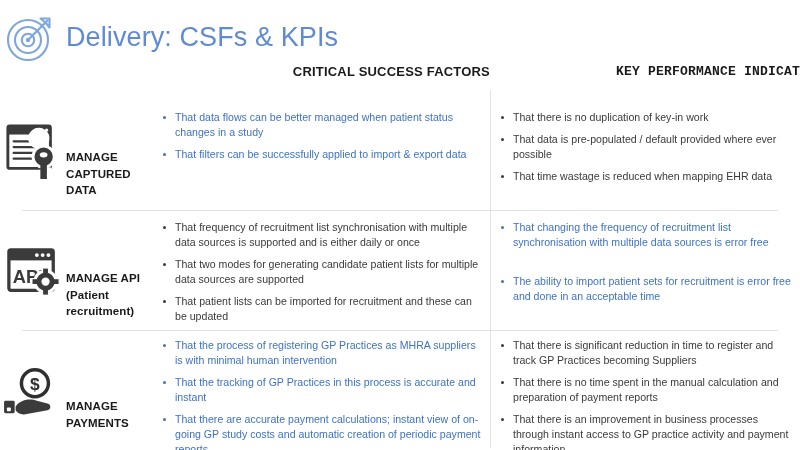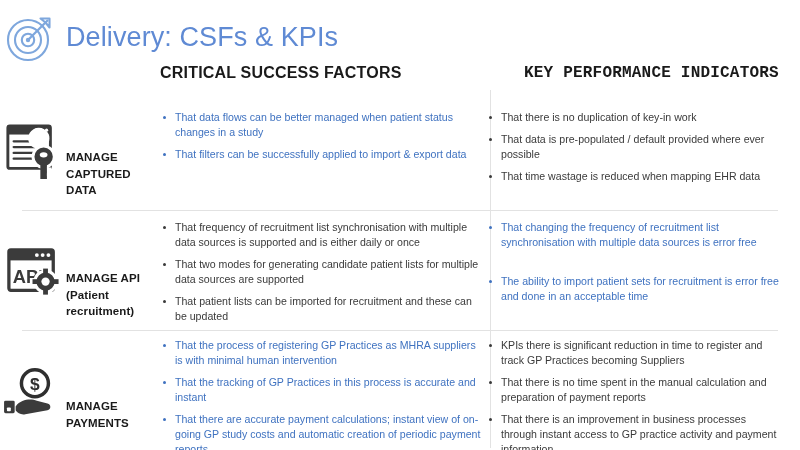--- a/index.html
+++ b/index.html
@@ -38,25 +38,25 @@
     letter-spacing: 0.1px;
     margin-left: 8px;
     white-space: nowrap;
     font-weight: 400;
   }
 
   
   .col-head {
     position: absolute;
     top: 64px;
-    font-size: 16px;
+    font-size: 13px;
     font-weight: bold;
     color: #1a1a1a;
     letter-spacing: 0.2px;
-    text-align: left;
+    text-align: right;
   }
   .col-head.csf  { left: 160px; width: 330px; }
   .col-head.kpi  { left: 524px; width: 300px; font-family: Liberation Mono, monospace; }
 
   
   .hdiv {
     position: absolute;
     left: 22px;
     width: 756px;
     height: 1px;
@@ -110,21 +110,21 @@
 
   
   ul.bullets {
     position: absolute;
     top: 0;
     margin: 0;
     padding: 0;
     list-style: none;
   }
   ul.bullets.csf { left: 162px; width: 322px; }
-  ul.bullets.kpi { left: 488px; width: 292px; }
+  ul.bullets.kpi { left: 500px; width: 292px; }
 
   ul.bullets li {
     position: relative;
     padding-left: 13px;
     font-size: 10.6px;
     line-height: 1.42;
     margin-bottom: 7px;
   }
   ul.bullets li:before {
     content: "";
@@ -261,17 +261,17 @@
     <span class="row-label">MANAGE PAYMENTS</span>
   </div>
 
   <ul class="bullets csf txt-blue">
     <li>That the process of registering GP Practices as MHRA suppliers is with minimal human intervention</li>
     <li>That the tracking of GP Practices in this process is accurate and instant</li>
     <li>That there are accurate payment calculations; instant view of on-going GP study costs and automatic creation of periodic payment reports</li>
   </ul>
 
   <ul class="bullets kpi txt-dark">
-    <li>KPIs there is significant reduction in time to register and track GP Practices becoming Suppliers</li>
+    <li>That there is significant reduction in time to register and track GP Practices becoming Suppliers</li>
     <li>That there is no time spent in the manual calculation and preparation of payment reports</li>
     <li>That there is an improvement in business processes through instant access to GP practice activity and payment information</li>
   </ul>
 </div>
 
 </body></html>

